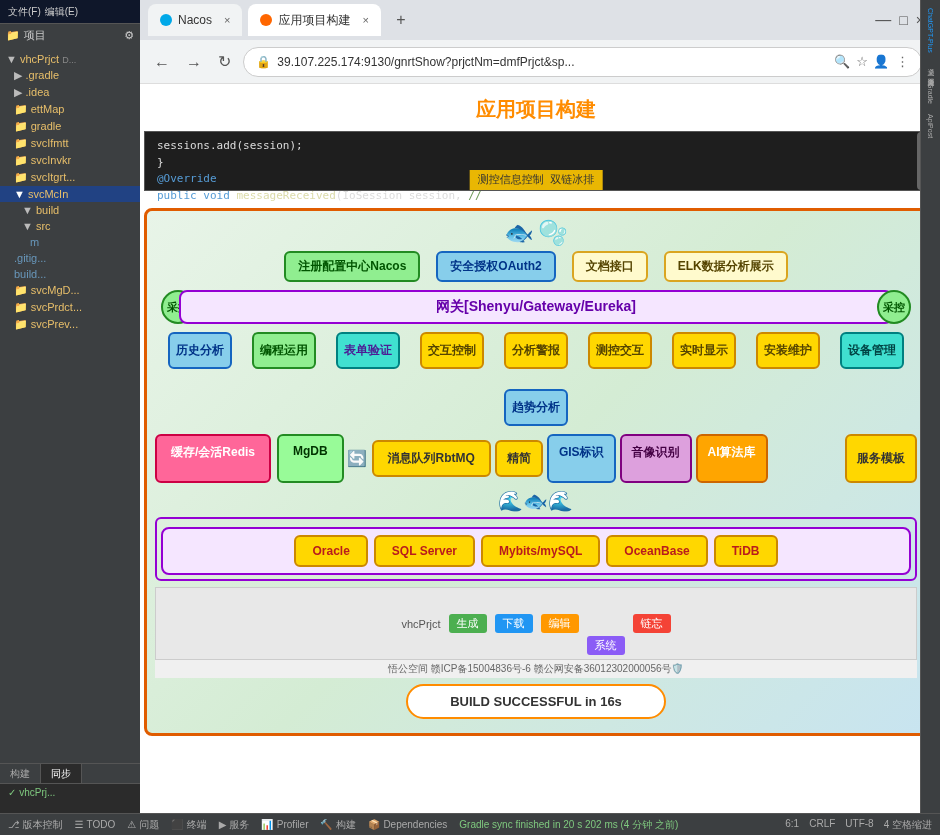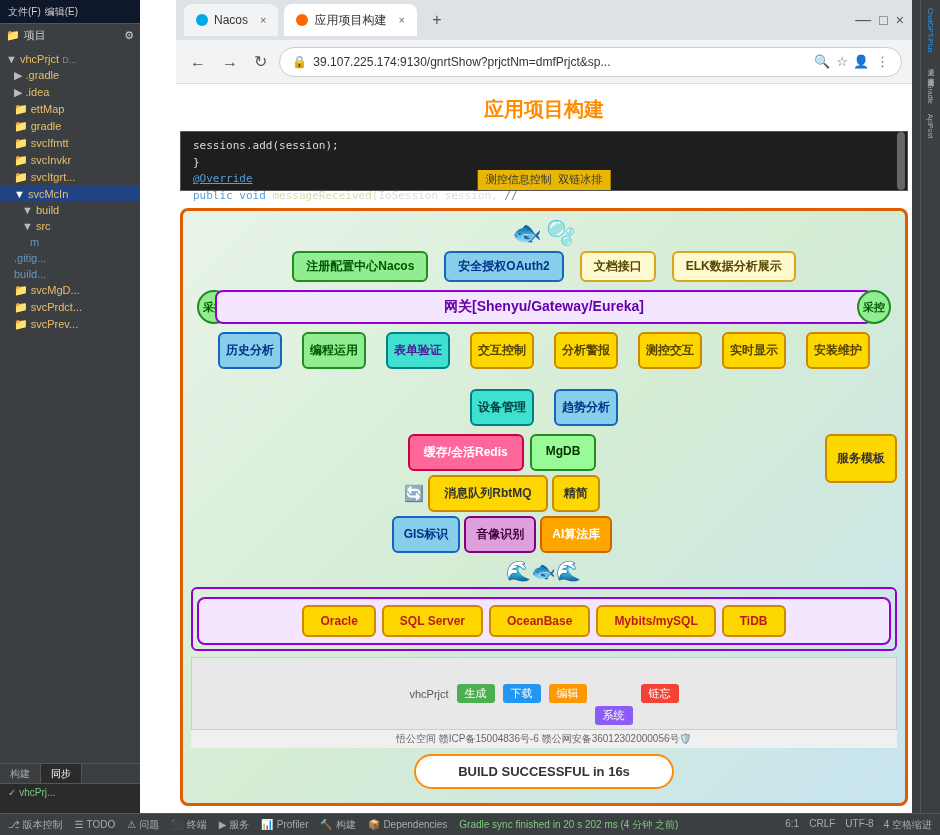--- a/index.html
+++ b/index.html
@@ -95,21 +95,21 @@
     .tree-folder { color: #e8bf6a; }
     .tree-file { color: #6897bb; }
 
     
     .status-bar { position: absolute; bottom: 0; left: 0; right: 0; height: 22px; background: #3c3f41; border-top: 1px solid #555; display: flex; align-items: center; padding: 0 8px; gap: 12px; font-size: 10px; color: #aaa; }
     .status-item { display: flex; align-items: center; gap: 3px; }
     .status-right { margin-left: auto; display: flex; gap: 10px; }
 
     .middle-row { display: flex; gap: 4px; justify-content: center; align-items: stretch; margin-bottom: 6px; }
     .mid-left { display: flex; flex-direction: column; gap: 4px; align-items: center; width: 70px; }
-    .mid-center { flex: 1; display: flex; flex-direction: column; gap: 4px; }
+    .mid-center { flex: 1; display: flex; gap: 4px; }
     .mid-right { width: 80px; display: flex; flex-direction: column; gap: 4px; align-items: flex-end; }
 
     .redis-mgdb-row { display: flex; gap: 6px; justify-content: center; }
     .mq-jing-row { display: flex; gap: 4px; justify-content: center; align-items: center; }
     .gis-audio-ai-row { display: flex; gap: 4px; justify-content: center; }
 
     .bracket-box { border: 2px solid #9400d3; border-radius: 6px; padding: 4px; }
   </style>
 </head>
 <body>
@@ -138,21 +138,21 @@
     <div class="tree-item tree-indent-2"><span>▼</span> <span class="tree-folder">src</span></div>
     <div class="tree-item tree-indent-3"><span class="tree-file">m</span></div>
     <div class="tree-item tree-indent-1"><span class="tree-file">.gitig...</span></div>
     <div class="tree-item tree-indent-1"><span class="tree-file">build...</span></div>
     <div class="tree-item tree-indent-1"><span class="tree-folder">📁 svcMgD...</span></div>
     <div class="tree-item tree-indent-1"><span class="tree-folder">📁 svcPrdct...</span></div>
     <div class="tree-item tree-indent-1"><span class="tree-folder">📁 svcPrev...</span></div>
   </div>
 </div>
 
-<div class="browser-window" style="left:140px; right:28px;padding-left:36px;">
+<div class="browser-window" style="left:140px; right:8px;">
 
   <div class="browser-titlebar">
     <div class="tab">
       <span style="width:12px;height:12px;background:#00a8e8;border-radius:50%;display:inline-block;"></span>
       <span>Nacos</span>
       <span class="tab-close">×</span>
     </div>
     <div class="tab active">
       <span style="width:12px;height:12px;background:#ff6600;border-radius:50%;display:inline-block;"></span>
       <span>应用项目构建</span>
@@ -183,21 +183,21 @@
   </div>
 
   <div class="browser-content">
     <div class="page-container">
 
       <div class="page-title">应用项目构建</div>
 
       <div class="code-area" style="height: 60px; position: relative;">
         <div style="color:#dcdcdc;">    sessions.add(session);</div>
         <div style="color:#dcdcdc;">}</div>
-        <div style="color:#569cd6;text-decoration:underline;">@Override</div>
+        <div style="color:#569cd6;">@Override</div>
         <div><span style="color:#569cd6;">public void </span><span style="color:#dcdcaa;">messageReceived</span><span style="color:#dcdcdc;">(IoSession session,    </span><span style="color:#6a9955;">//</span></div>
         <div class="code-overlay">测控信息控制 双链冰排</div>
         <div style="position:absolute;right:2px;top:0;bottom:0;width:8px;background:#666;border-radius:4px;"></div>
       </div>
 
       <div class="diagram-outer">
 
         <div style="text-align:center; margin-bottom:4px;">
           <span style="font-size:24px; color:#40e0d0;">🐟</span>
           <span style="font-size:24px;">🫧</span>
@@ -253,22 +253,22 @@
             <div class="box-service-tmpl">服务模板</div>
           </div>
         </div>
 
         <div style="text-align:center; font-size:20px; margin-bottom:4px;">🌊🐟🌊</div>
 
         <div class="bracket-box">
           <div class="db-row">
             <div class="db-box">Oracle</div>
             <div class="db-box">SQL Server</div>
+            <div class="db-box">Mybits/mySQL</div>
             <div class="db-box">OceanBase</div>
-            <div class="db-box">Mybits/mySQL</div>
             <div class="db-box">TiDB</div>
           </div>
         </div>
 
         <div class="diagram-footer">
           <span class="footer-label">vhcPrjct</span>
           <button class="footer-btn">生成</button>
           <button class="footer-btn footer-btn-blue">下载</button>
           <button class="footer-btn footer-btn-orange">编辑</button>
           <button class="footer-btn footer-btn-purple">系统</button>

